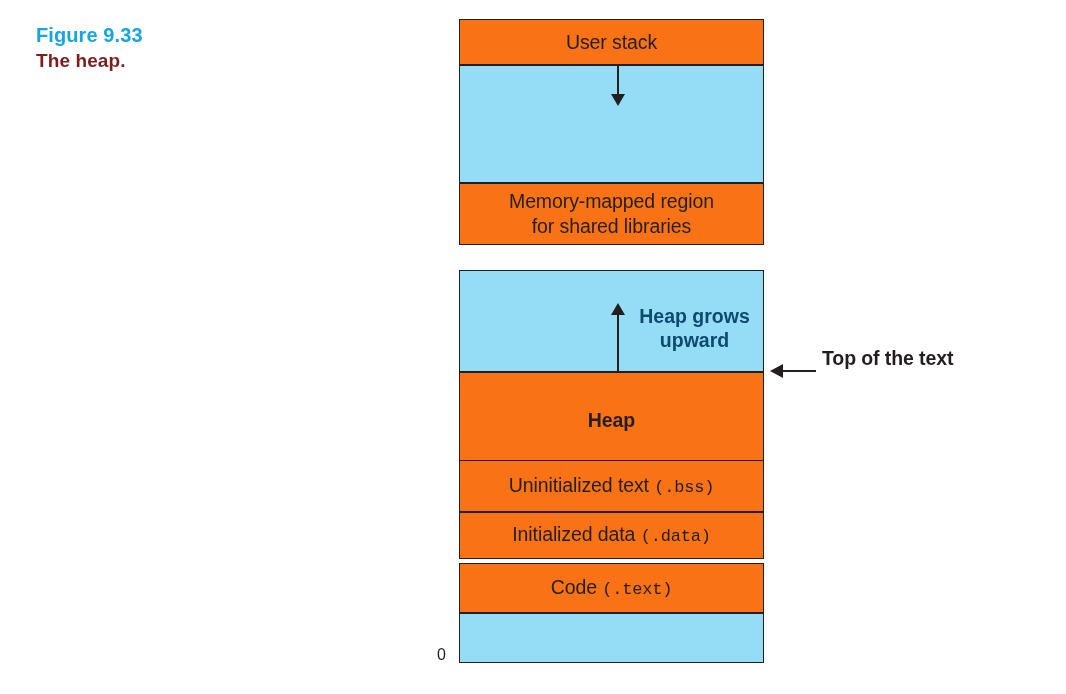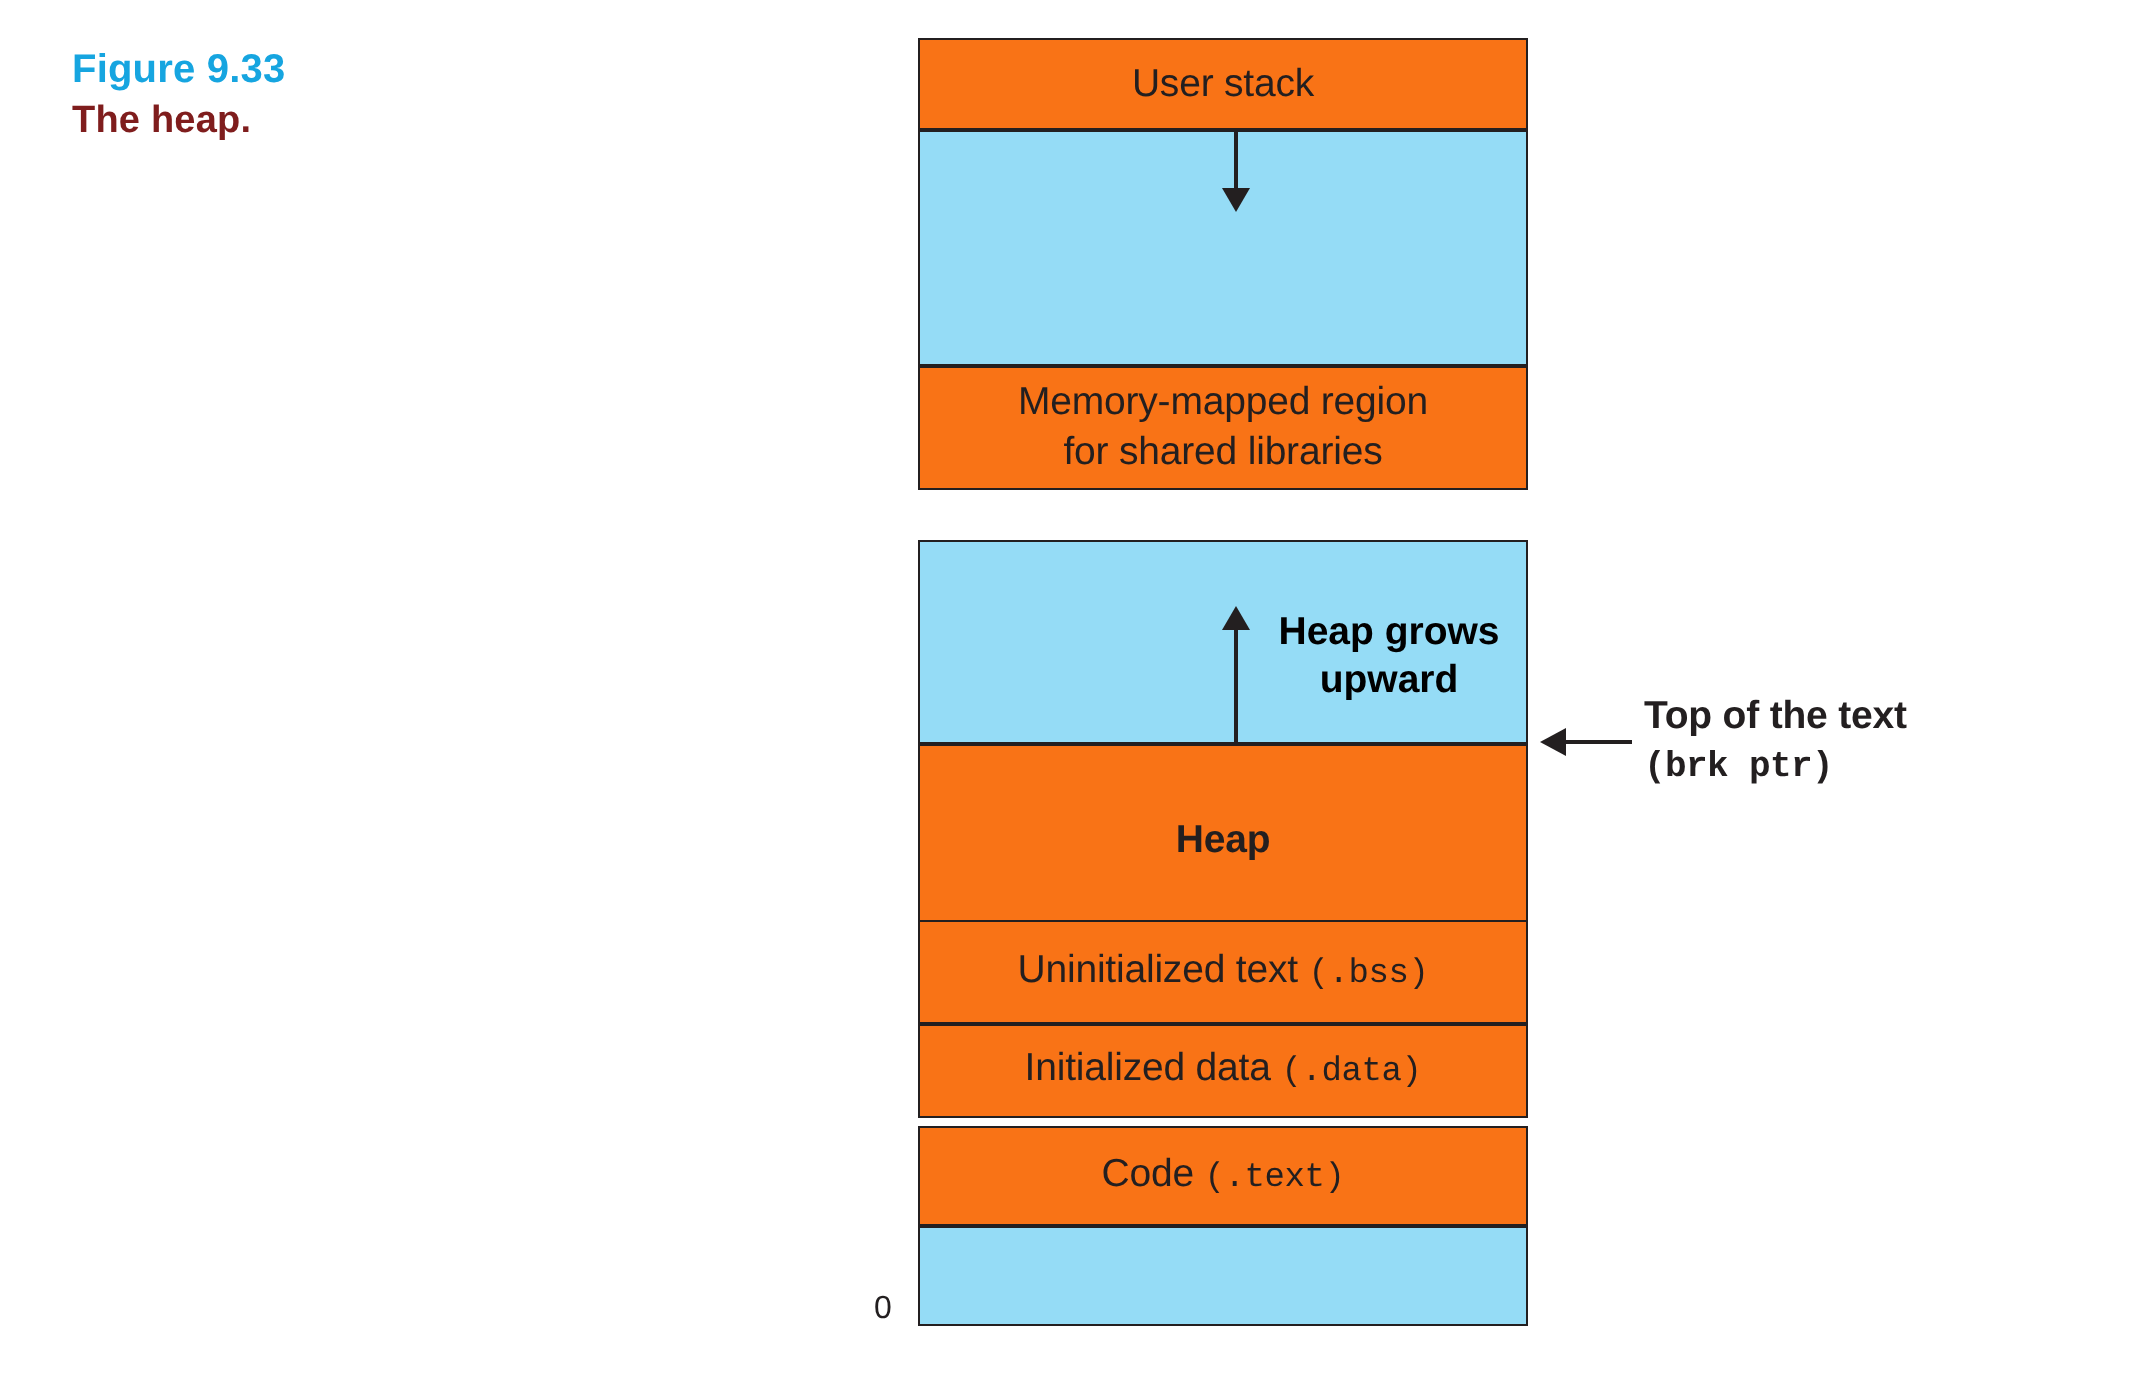--- a/index.html
+++ b/index.html
@@ -124,21 +124,21 @@
     border-bottom: 12px solid #231f20;
   }
 
   #heap-grows-label {
     position: absolute;
     left: 172px;
     top: 33px;
     width: 125px;
     font-size: 19.5px;
     font-weight: bold;
-    color: #000000;
+    color: #0c4a6e;
     line-height: 24px;
     text-align: center;
     white-space: pre-line;
   }
 
   
   #zero-label {
     position: absolute;
     left: 437px;
     top: 646px;
@@ -258,15 +258,14 @@
 
 <div id="zero-label">0</div>
 
 <div id="brk-annotation">
   <div id="brk-arrow">
     <div class="head"></div>
     <div class="shaft"></div>
   </div>
   <div id="brk-text">
     <div id="brk-line-1">Top of the text</div>
-    <div id="brk-line-2">(brk ptr)</div>
   </div>
 </div>
 
 </body></html>

